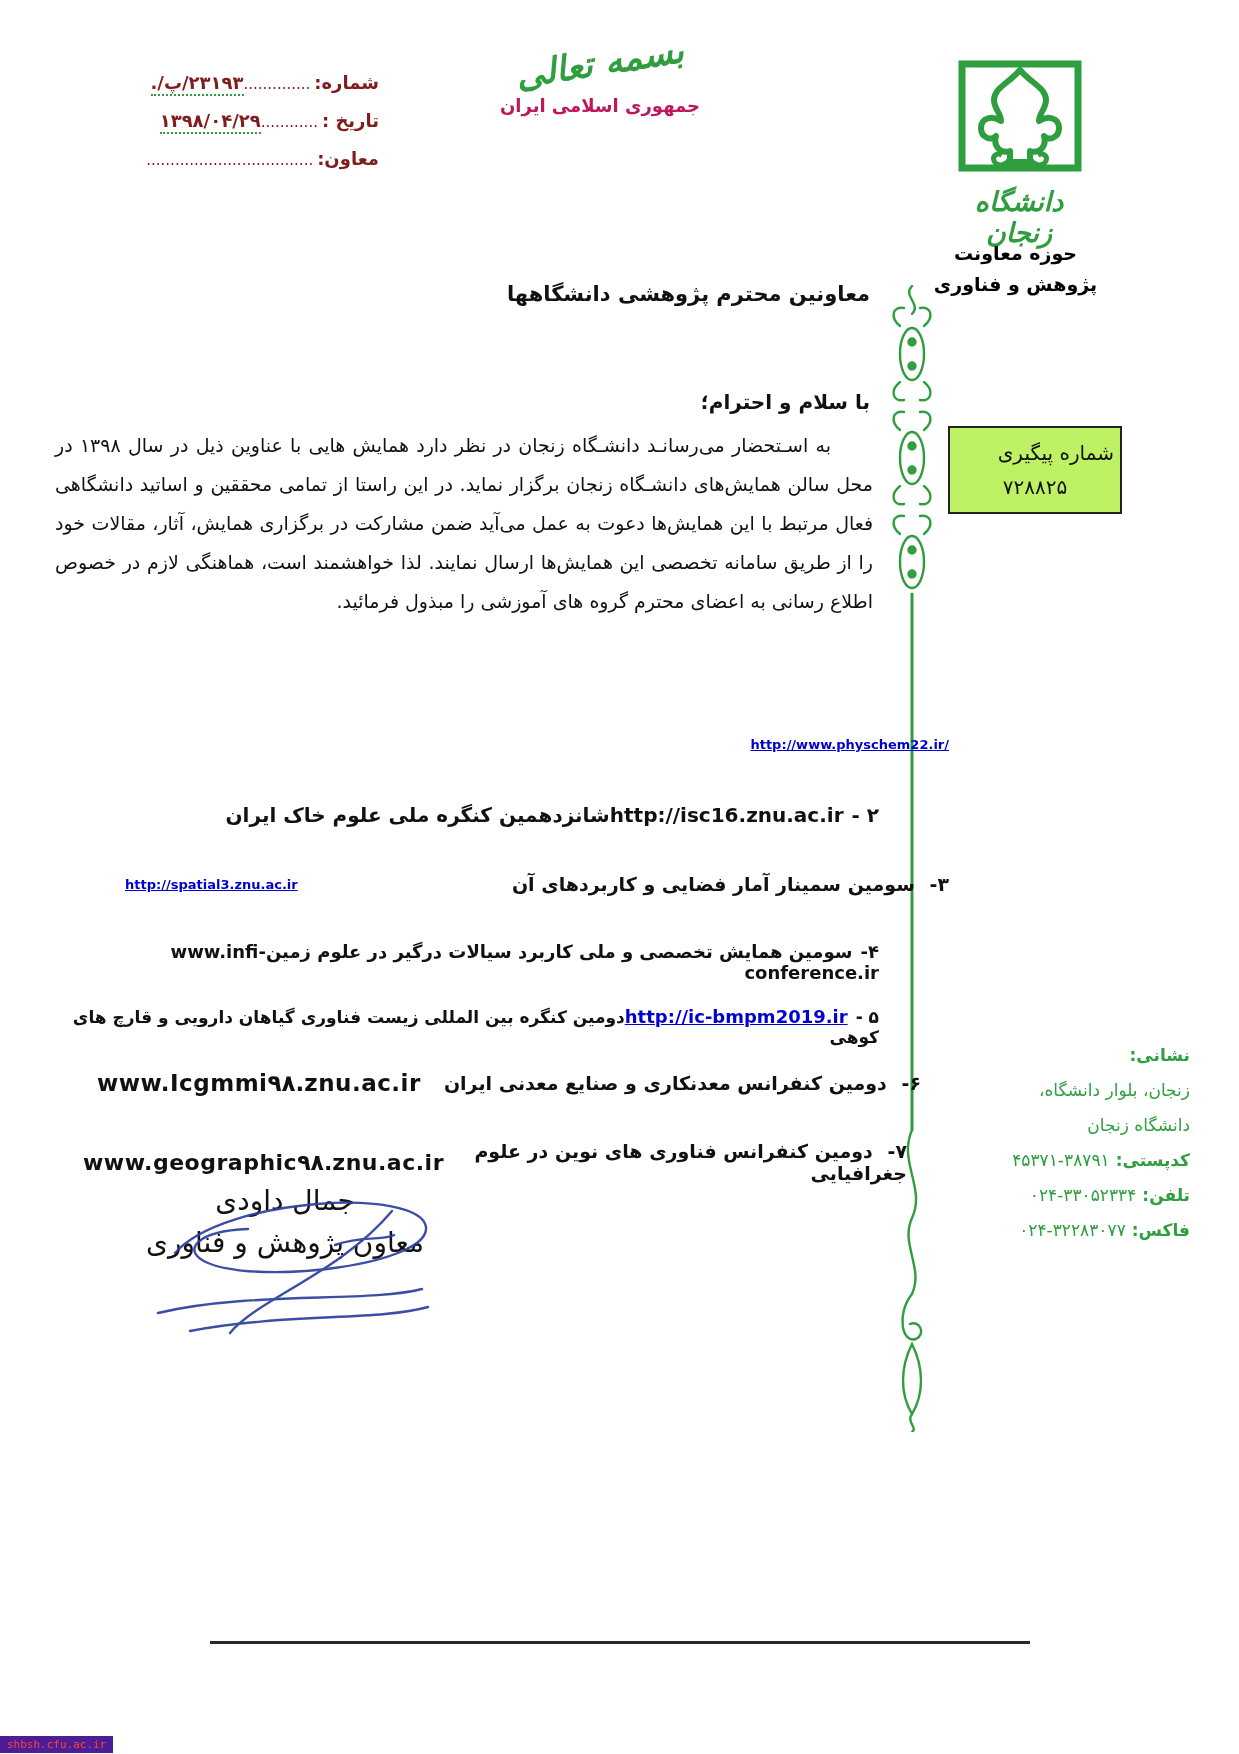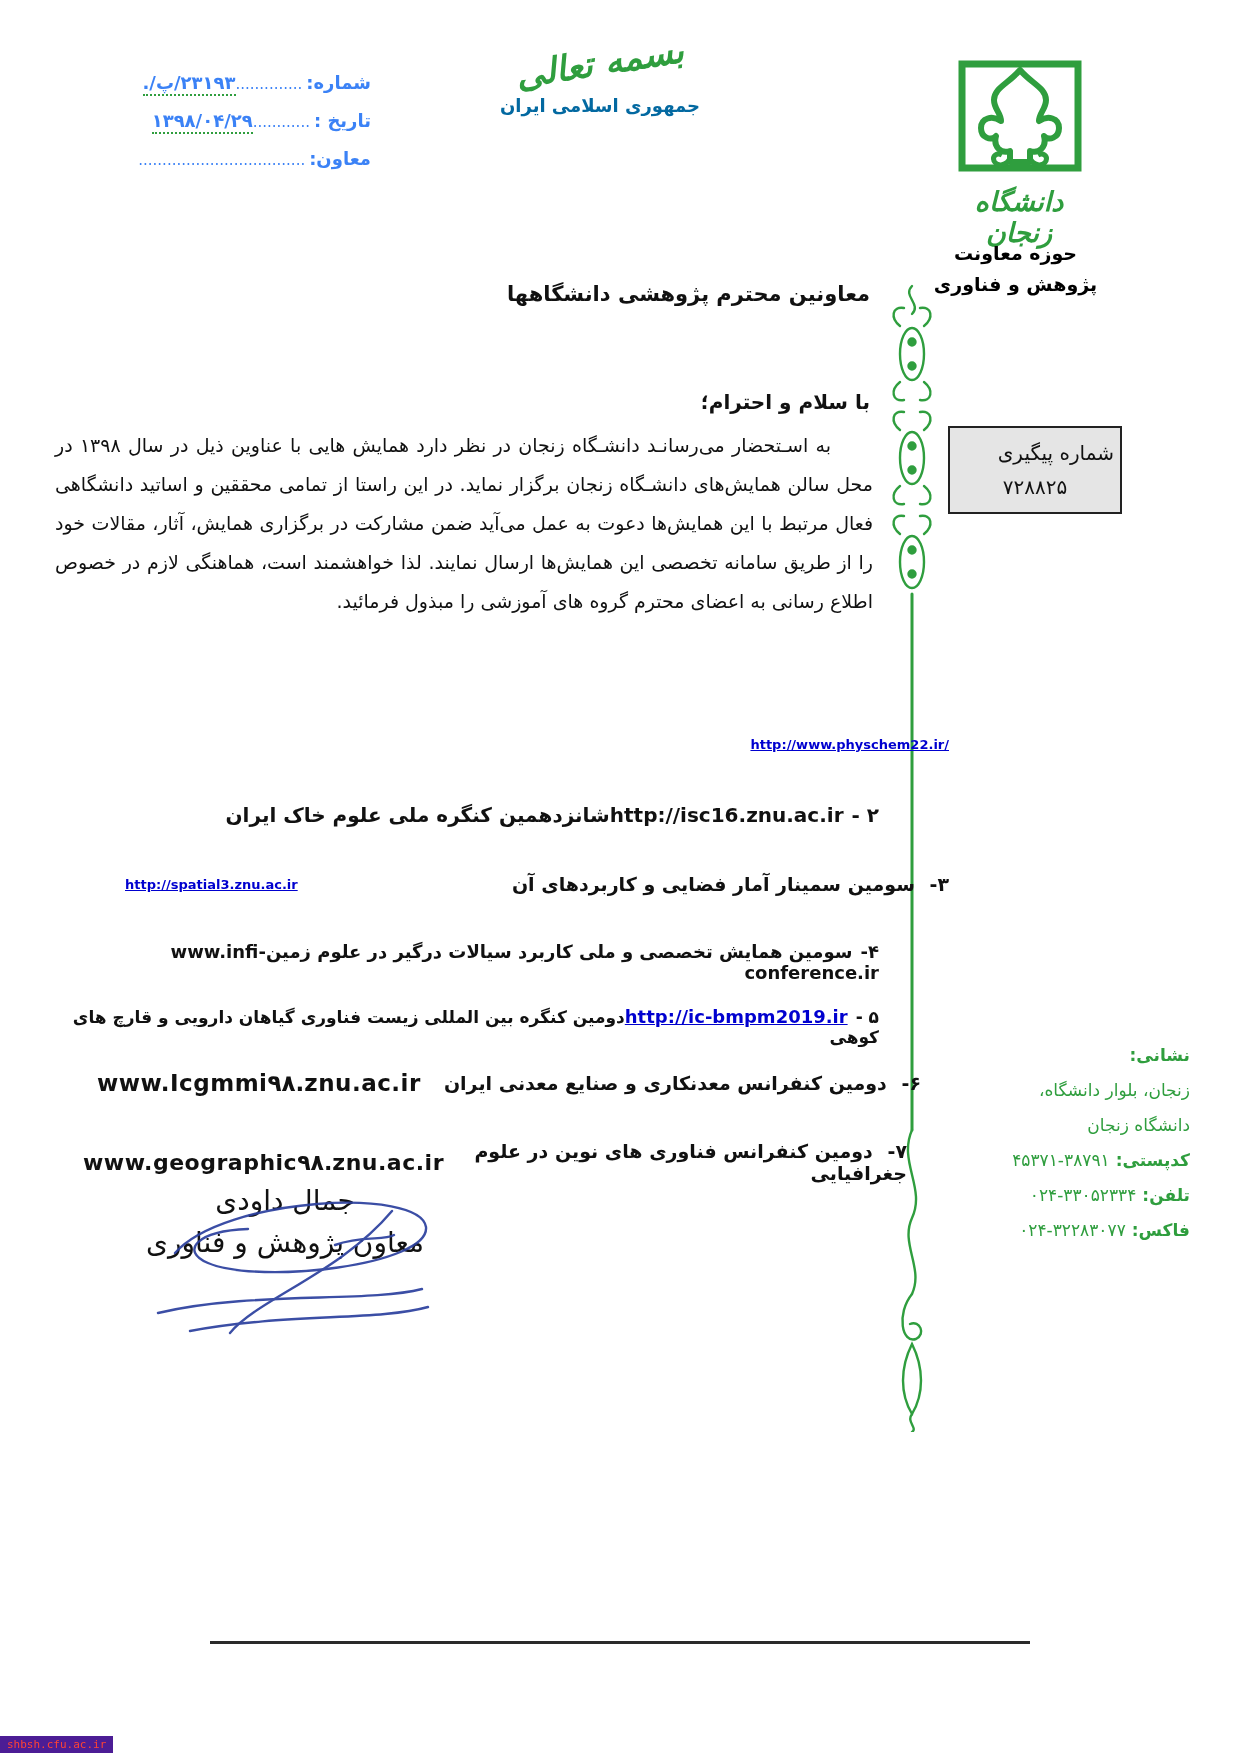--- a/index.html
+++ b/index.html
@@ -2,42 +2,42 @@
 <html lang="fa"><head>
 <meta charset="utf-8">
 <style>
   html,body{margin:0;padding:0;background:#e8e8e8;}
   .page{
     position:relative;width:1239px;height:1754px;background:#ffffff;
     font-family:"DejaVu Sans",sans-serif;color:#111;overflow:hidden;margin:0 auto;
   }
   .abs{position:absolute;}
   
-  .fields{left:36px;top:72px;width:335px;direction:rtl;color:#3b82f6;font-size:18px;}
+  .fields{left:44px;top:72px;width:335px;direction:rtl;color:#7f1d1d;font-size:18px;}
   .f-row{margin-bottom:17px;white-space:nowrap;}
   .f-label{font-weight:bold;margin-left:4px;}
   .f-dots{letter-spacing:1.5px;font-size:15px;}
   .f-val{font-weight:bold;border-bottom:2px dotted #2f9e3e;padding-bottom:1px;}
   
   .besmele-wrap{left:420px;top:42px;width:360px;text-align:center;}
   .besmele{
     display:inline-block;font-family:"DejaVu Serif",serif;font-style:italic;font-weight:bold;
     font-size:35px;color:#2f9e3e;transform:rotate(-9deg);letter-spacing:-1px;
   }
-  .country{margin-top:12px;font-weight:bold;font-size:18px;color:#0369a1;direction:rtl;}
+  .country{margin-top:12px;font-weight:bold;font-size:18px;color:#be185d;direction:rtl;}
   
   .logo-block{left:940px;top:58px;width:158px;text-align:center;}
   .logo-caption{
     font-family:"DejaVu Serif",serif;font-style:italic;font-weight:bold;
     font-size:27px;color:#2f9e3e;margin-top:0;direction:rtl;
   }
   .dept{left:918px;top:238px;width:195px;text-align:center;color:#000000;
         font-size:19px;font-weight:600;direction:rtl;line-height:31px;}
   
-  .tracking{left:948px;top:426px;width:158px;border:2px solid #222;background:#e5e5e5;
+  .tracking{left:948px;top:426px;width:158px;border:2px solid #222;background:#bef264;
             padding:8px 6px;font-size:20px;color:#111;direction:rtl;line-height:34px;}
   .tracking .t1{text-align:right;}
   .tracking .t2{text-align:center;letter-spacing:1px;}
   
   .recipient{left:55px;top:282px;width:815px;direction:rtl;text-align:right;
              font-weight:bold;font-size:21px;}
   .salutation{left:55px;top:390px;width:815px;direction:rtl;text-align:right;
               font-weight:bold;font-size:20px;}
   .body-par{left:55px;top:426px;width:818px;direction:rtl;text-align:justify;
             font-size:19px;line-height:39px;text-indent:42px;}

